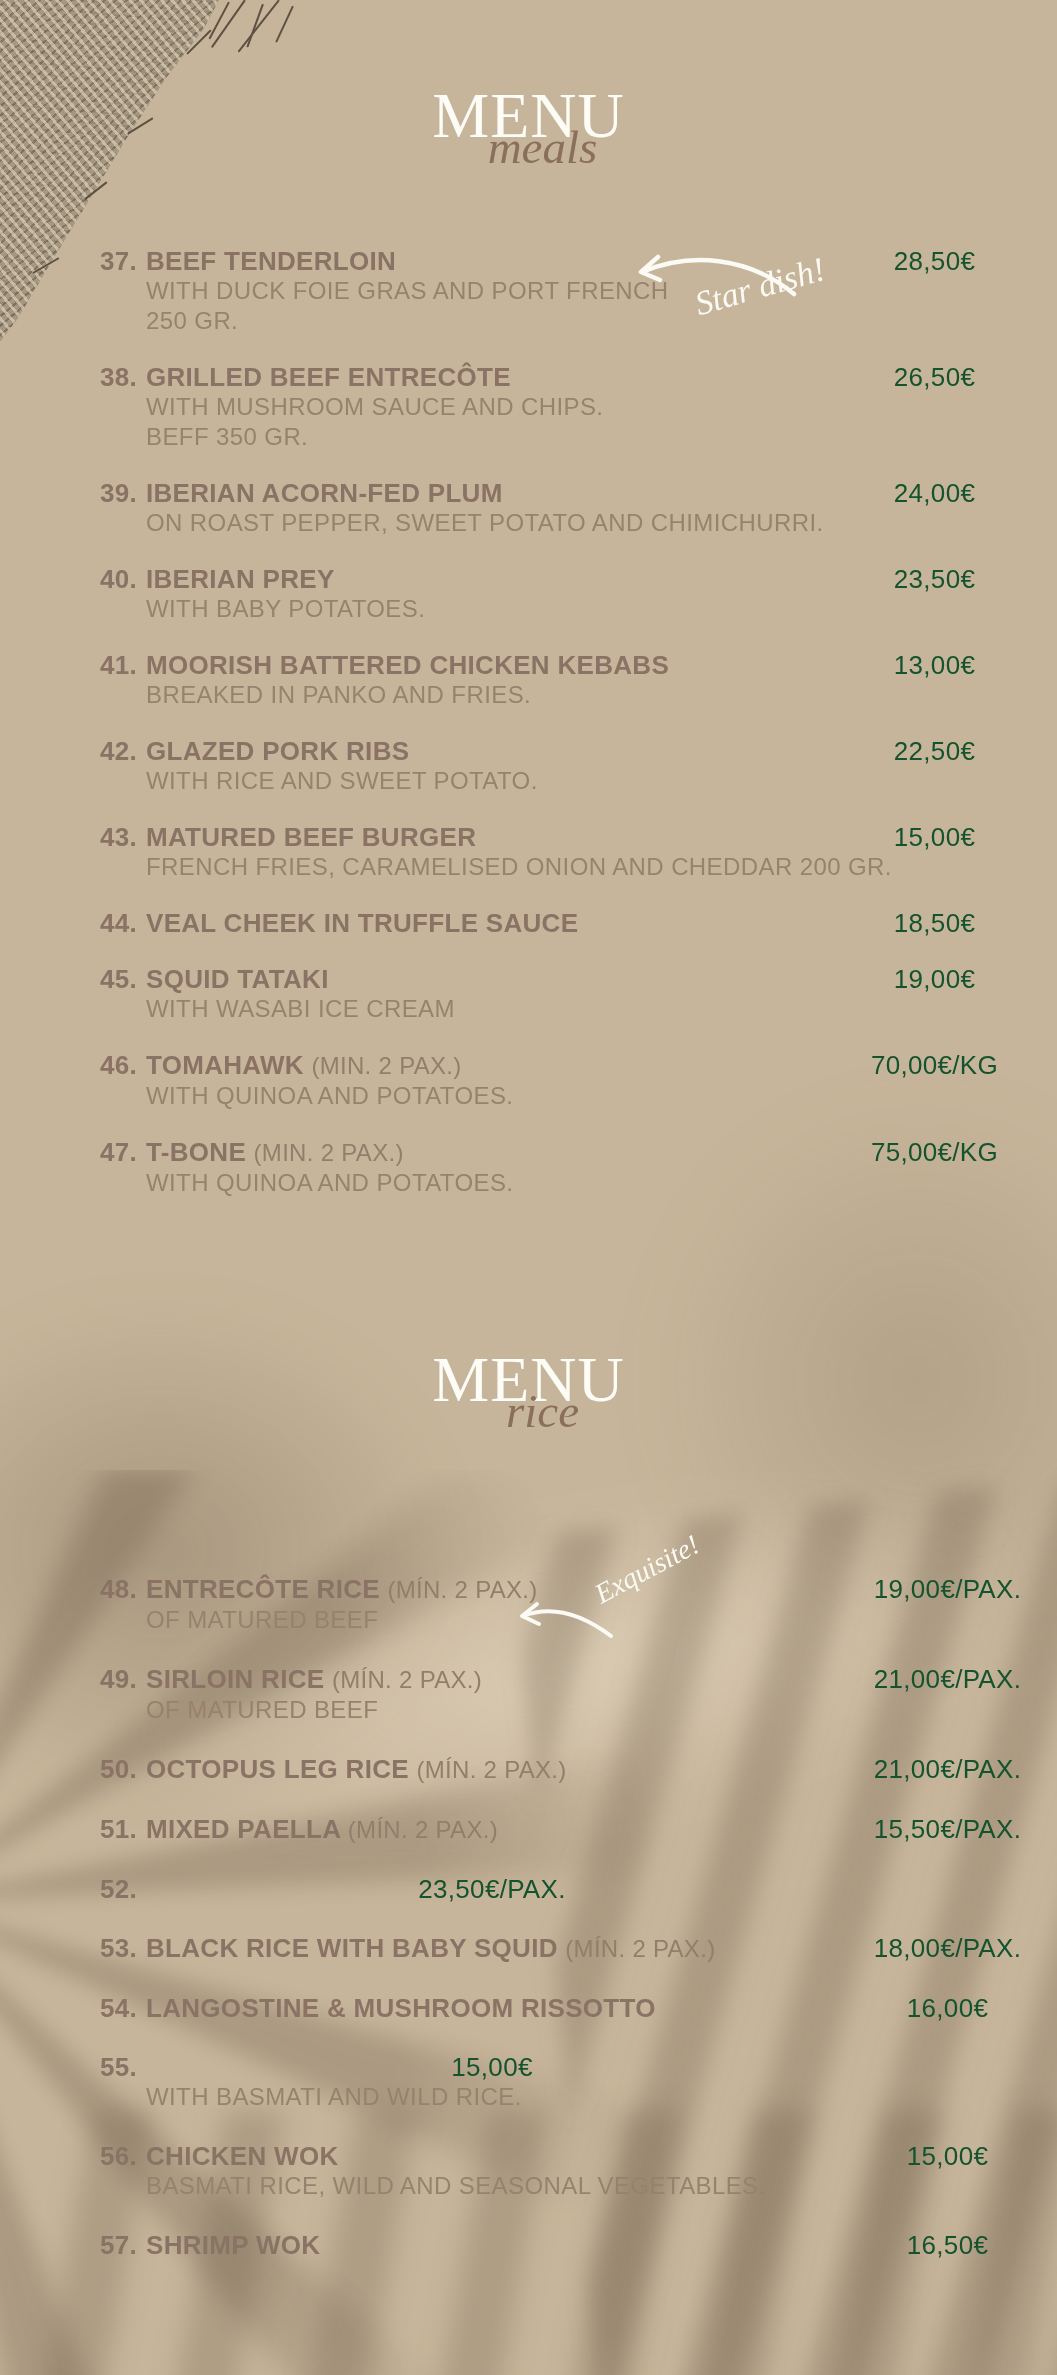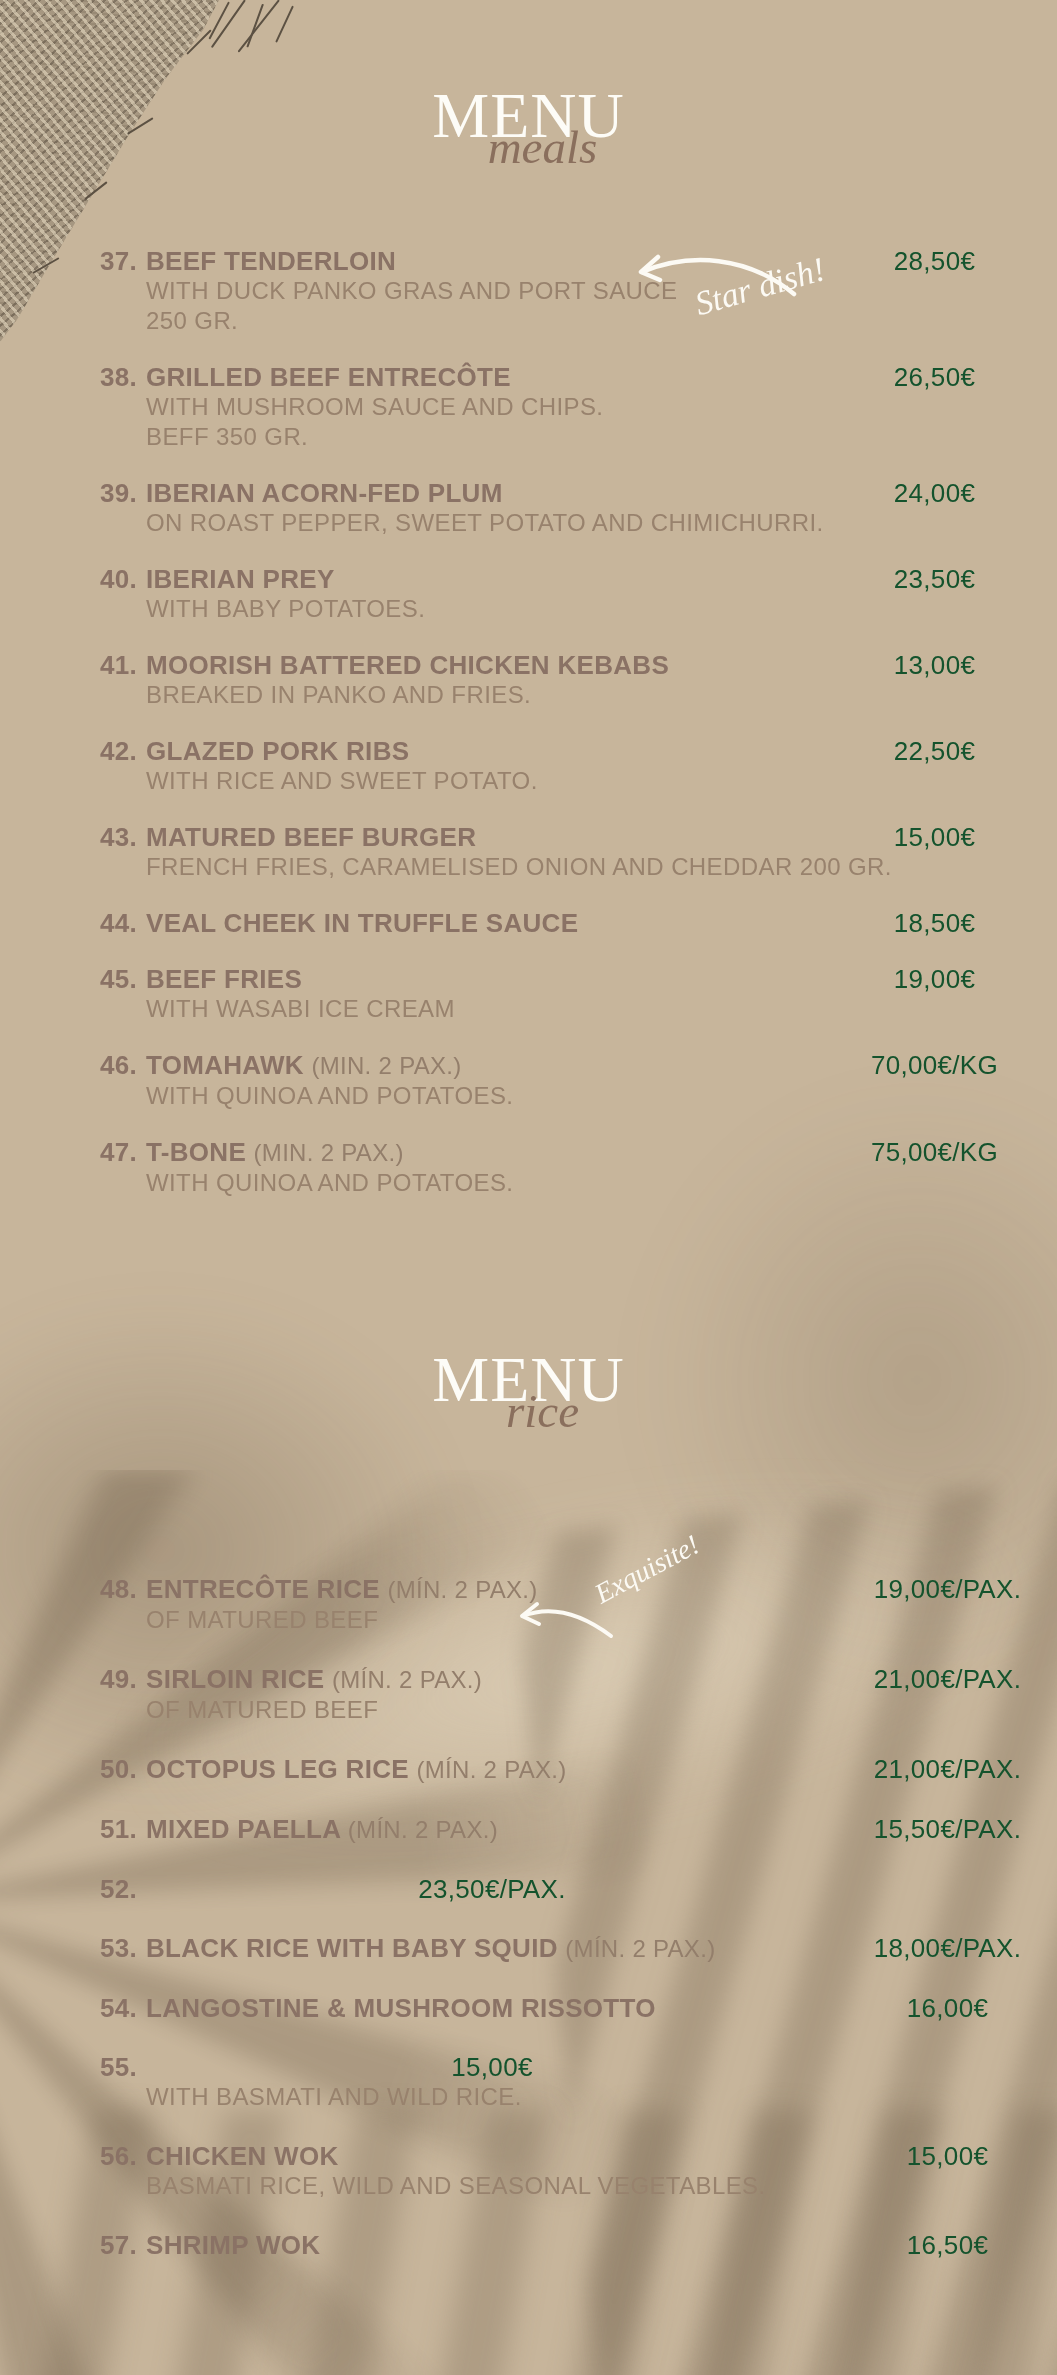--- a/index.html
+++ b/index.html
@@ -158,21 +158,21 @@
   <div class="menu-header meals">
     <div class="menu-word">MENU</div>
     <div class="menu-script">meals</div>
   </div>
 
   <div class="items meals">
       <div class="item">
         <span class="num">37.</span>
         <span class="name"><span class="name-text">BEEF TENDERLOIN</span></span>
         <span class="price">28,50€</span>
-        <div class="desc">WITH DUCK PANKO GRAS AND PORT SAUCE</div>
+        <div class="desc">WITH DUCK FOIE GRAS AND PORT FRENCH</div>
         <div class="desc">250 GR.</div>
       </div>
       <div class="item">
         <span class="num">38.</span>
         <span class="name"><span class="name-text">GRILLED BEEF ENTRECÔTE</span></span>
         <span class="price">26,50€</span>
         <div class="desc">WITH MUSHROOM SAUCE AND CHIPS.</div>
         <div class="desc">BEFF 350 GR.</div>
       </div>
       <div class="item">
@@ -205,21 +205,21 @@
         <span class="price">15,00€</span>
         <div class="desc">FRENCH FRIES, CARAMELISED ONION AND CHEDDAR 200 GR.</div>
       </div>
       <div class="item">
         <span class="num">44.</span>
         <span class="name"><span class="name-text">VEAL CHEEK IN TRUFFLE SAUCE</span></span>
         <span class="price">18,50€</span>
       </div>
       <div class="item">
         <span class="num">45.</span>
-        <span class="name"><span class="name-text">BEEF FRIES</span></span>
+        <span class="name"><span class="name-text">SQUID TATAKI</span></span>
         <span class="price">19,00€</span>
         <div class="desc">WITH WASABI ICE CREAM</div>
       </div>
       <div class="item">
         <span class="num">46.</span>
         <span class="name"><span class="name-text">TOMAHAWK</span> <span class="note">(MIN. 2 PAX.)</span></span>
         <span class="price">70,00€/KG</span>
         <div class="desc">WITH QUINOA AND POTATOES.</div>
       </div>
       <div class="item">

